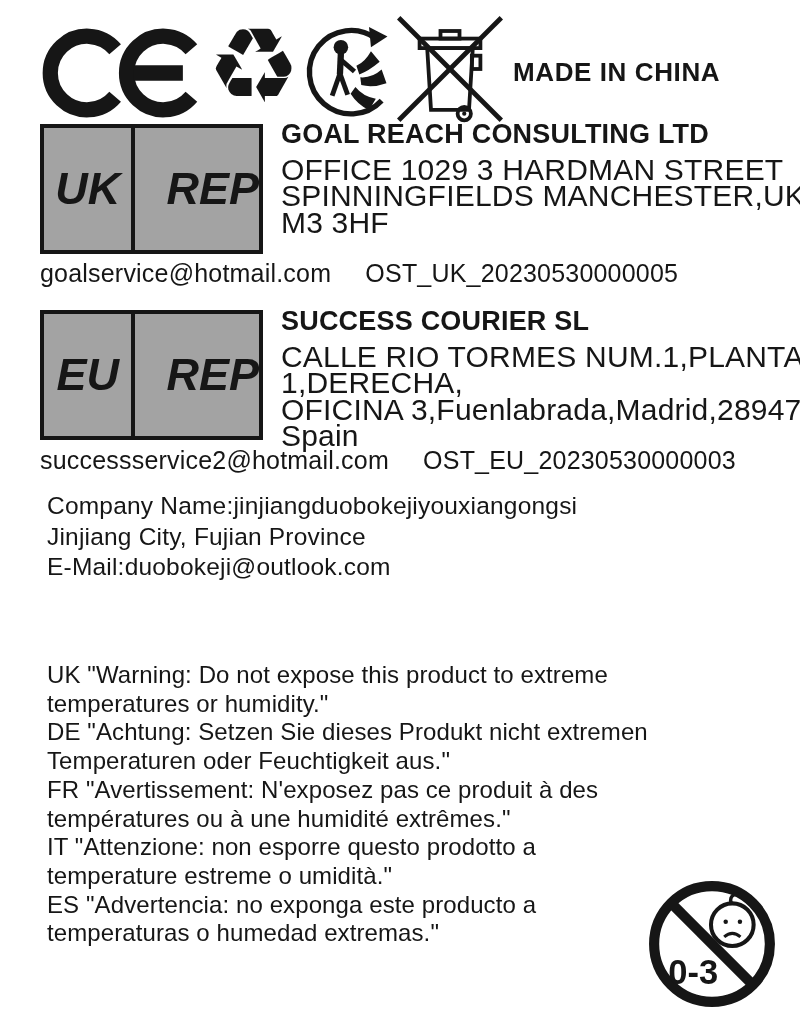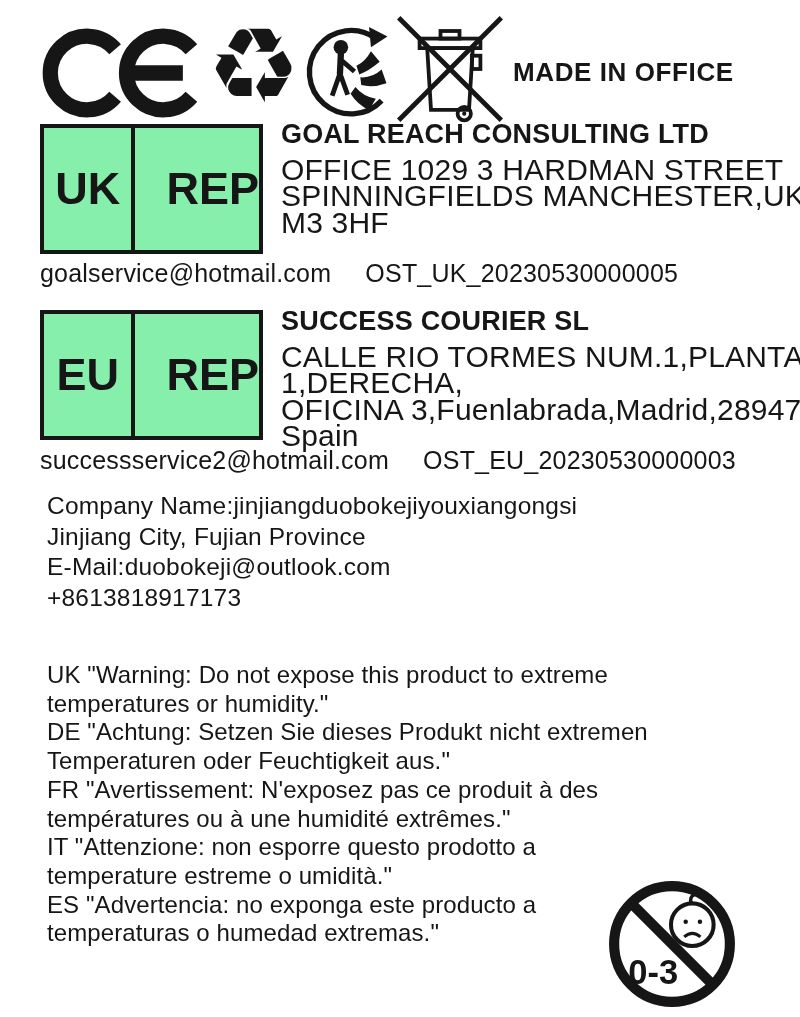--- a/index.html
+++ b/index.html
@@ -12,21 +12,21 @@
 
   
   .sym-ce      { left:42px;  top:27px; }
   .sym-recycle { left:207px; top:14px; font-size:104px; line-height:104px;
                  font-family:"DejaVu Sans", sans-serif; color:#161616; }
   .sym-triman  { left:305px; top:23px; }
   .sym-weee    { left:393px; top:12px; }
   .made-in     { left:513px; top:57px; font-size:26px; font-weight:bold; letter-spacing:0.6px; }
 
   
-  .rep-box { width:215px; height:122px; border:4px solid #161616; display:flex; background:#86efac; }
+  .rep-box { width:215px; height:122px; border:4px solid #161616; display:flex; background:#a3a3a3;font-style:italic; }
   .rep-box .cell { display:flex; align-items:center; justify-content:center;
                    font-weight:bold; font-size:45px; letter-spacing:0px; }
   .rep-box .cell-left  { width:107px; border-right:4px solid #161616; }
   .rep-box .cell-right { flex:1;padding-left:31px; }
   .uk-box { left:40px; top:124px; }
   .eu-box { left:40px; top:310px; }
 
   
   .rep-text { left:281px; }
   .uk-text { top:119px; }
@@ -40,21 +40,21 @@
   .eu-contact { top:446px; }
   .contact .code { margin-left:27px; }
 
   
   .manufacturer { left:47px; top:491px; font-size:24.5px; line-height:30.6px; letter-spacing:0.2px; }
 
   
   .warnings { left:47px; top:661px; font-size:24px; line-height:28.7px; letter-spacing:0.1px; }
 
   
-  .age { left:606px; top:878px; }
+  .age { left:646px; top:878px; }
 
   svg { display:block; }
 </style>
 </head>
 <body>
 
 <div class="label">
 
   <span class="abs sym-ce">
     <svg width="166" height="92" viewBox="0 0 370 200" fill="none" stroke="#161616">
@@ -87,21 +87,21 @@
       <rect x="28" y="28" width="64" height="10" stroke-width="4"></rect>
       <path d="M36 38 L84 38 L80 103 L40 103 Z" stroke-width="4"></path>
       <rect x="83" y="46" width="9" height="14" stroke-width="4"></rect>
       <circle cx="75" cy="107" r="7" stroke-width="4"></circle>
       <circle cx="75" cy="107" r="2.2" fill="#161616" stroke="none"></circle>
       <path d="M6 6 L114 114" stroke-width="5"></path>
       <path d="M114 6 L6 114" stroke-width="5"></path>
     </svg>
   </span>
 
-  <div class="abs made-in nowrap">MADE IN OFFICE</div>
+  <div class="abs made-in nowrap">MADE IN CHINA</div>
 
   <div class="abs rep-box uk-box">
     <div class="cell cell-left">UK</div>
     <div class="cell cell-right">REP</div>
   </div>
   <div class="abs rep-text uk-text">
     <div class="rep-company">GOAL REACH CONSULTING LTD</div>
     <div class="rep-line">OFFICE 1029 3 HARDMAN STREET</div>
     <div class="rep-line">SPINNINGFIELDS MANCHESTER,UK</div>
     <div class="rep-line">M3 3HF</div>
@@ -124,21 +124,20 @@
   </div>
   <div class="abs contact eu-contact nowrap">
     <span>successservice2@hotmail.com</span>
     <span class="code">OST_EU_20230530000003</span>
   </div>
 
   <div class="abs manufacturer">
     <div class="nowrap">Company Name:jinjiangduobokejiyouxiangongsi</div>
     <div class="nowrap">Jinjiang City, Fujian Province</div>
     <div class="nowrap">E-Mail:duobokeji@outlook.com</div>
-    <div class="nowrap">+8613818917173</div>
   </div>
 
   <div class="abs warnings">
     <div class="nowrap">UK "Warning: Do not expose this product to extreme</div>
     <div class="nowrap">temperatures or humidity."</div>
     <div class="nowrap">DE "Achtung: Setzen Sie dieses Produkt nicht extremen</div>
     <div class="nowrap">Temperaturen oder Feuchtigkeit aus."</div>
     <div class="nowrap">FR "Avertissement: N'exposez pas ce produit à des</div>
     <div class="nowrap">températures ou à une humidité extrêmes."</div>
     <div class="nowrap">IT "Attenzione: non esporre questo prodotto a</div>

